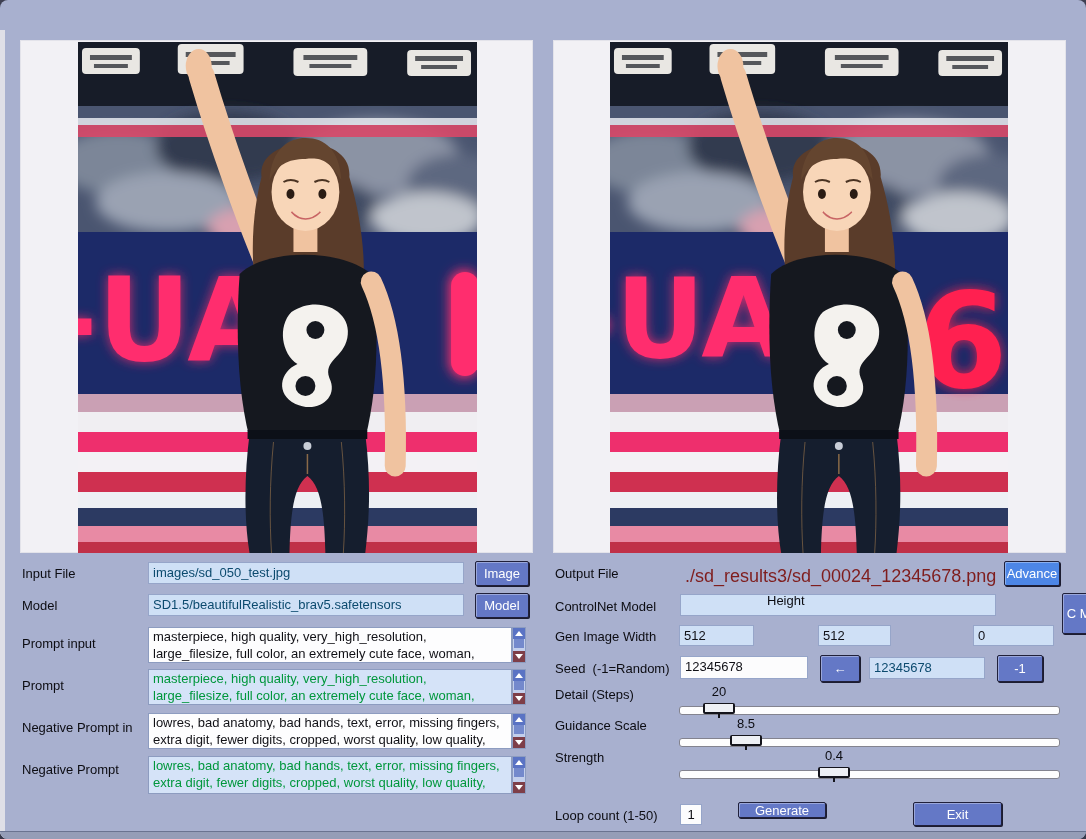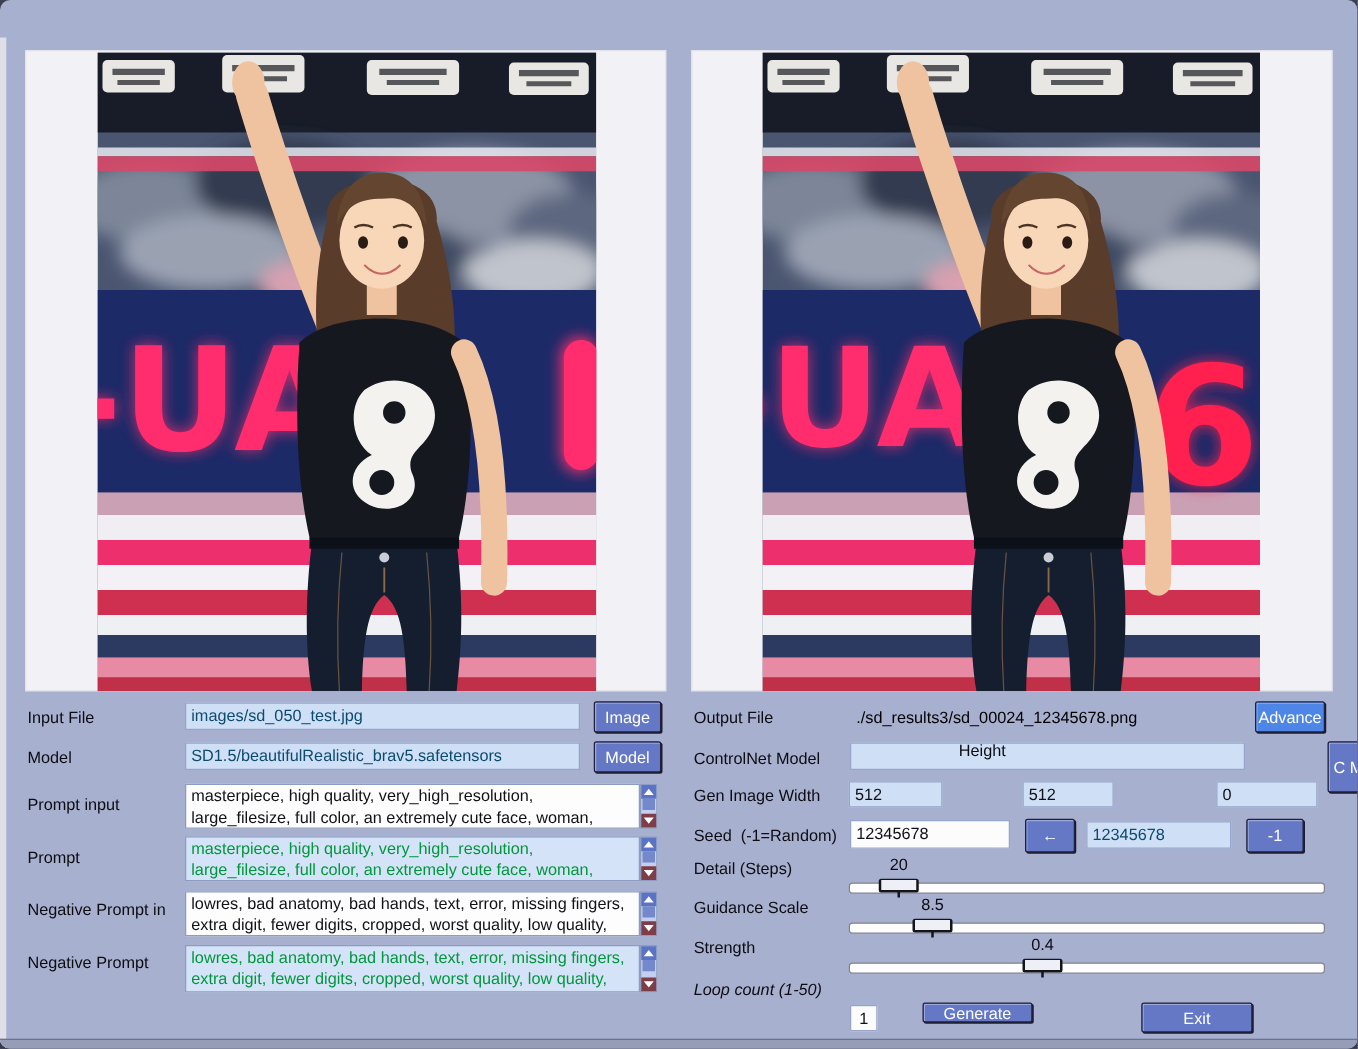--- a/index.html
+++ b/index.html
@@ -21,21 +21,21 @@
   .canvas{position:absolute;background:#f2f1f5;border:1px solid #e3e3ea;box-sizing:border-box;}
   .photo{position:absolute;}
   .photo svg{display:block;width:100%;height:100%;}
   
   .lbl{position:absolute;font-size:13px;color:#0c0c12;white-space:pre;}
   .fld{position:absolute;box-sizing:border-box;font-size:13px;padding:2px 4px;overflow:hidden;white-space:nowrap;}
   .f-blue{background:#cfe0f6;border:1px solid #96a5c9;}
   .f-white{background:#fcfcfd;border:1px solid #96a5c9;color:#101016;}
   .t-green{color:#0c4a6e;}
   .t-black{color:#101016;}
-  .plain-val{position:absolute;font-size:13px;color:#000000;}
+  .plain-val{position:absolute;font-size:18px;color:#7f1d1d;}
   .btn{position:absolute;display:flex;align-items:center;justify-content:center;
     background:#6478c6;color:#fff;font-size:13px;border:1px solid #20203a;border-radius:2px;
     box-shadow:1px 1px 0 #1c1c30, inset 1px 1px 0 rgba(255,255,255,.35);cursor:pointer;box-sizing:border-box;}
   .btn.bright{background:#4d86e6;}
   .ta{position:absolute;box-sizing:border-box;font-size:13px;line-height:16.5px;
     padding:1px 4px;overflow:hidden;border:1px solid #8d9cc0;}
   .ta-white{background:#fdfdfe;color:#111116;}
   .ta-blue{background:#d5e3f8;color:#00973c;}
   .ta-scroll{position:absolute;width:14px;background:#c3cfec;border:1px solid #8d9cc0;box-sizing:border-box;}
   .sb-up,.sb-down{position:absolute;left:0;right:0;height:11px;display:flex;align-items:center;justify-content:center;}
@@ -241,18 +241,18 @@
     <div class="slider-handle" style="left: 17.6%;"></div>
   </div>
 
   <span class="lbl" style="left:555px;top:750px;">Strength</span>
   <div class="slider" style="left:679px;top:748px;width:381px;">
     <span class="slider-value" style="left: 40.7%;">0.4</span>
     <div class="slider-track"></div>
     <div class="slider-handle" style="left: 40.7%;"></div>
   </div>
 
-  <span class="lbl" style="left:555px;top:784px;font-style:italic;">Loop count (1-50)</span>
+  <span class="lbl" style="left:555px;top:808px;">Loop count (1-50)</span>
   <div class="fld f-white" style="left:680px;top:804px;width:22px;height:21px;text-align:center;padding:2px 1px;">1</div>
   <div class="btn" style="left:738px;top:802px;width:88px;height:16px;">Generate</div>
   <div class="btn" style="left:913px;top:802px;width:89px;height:24px;">Exit</div>
 
 </div>
 
 </body></html>

